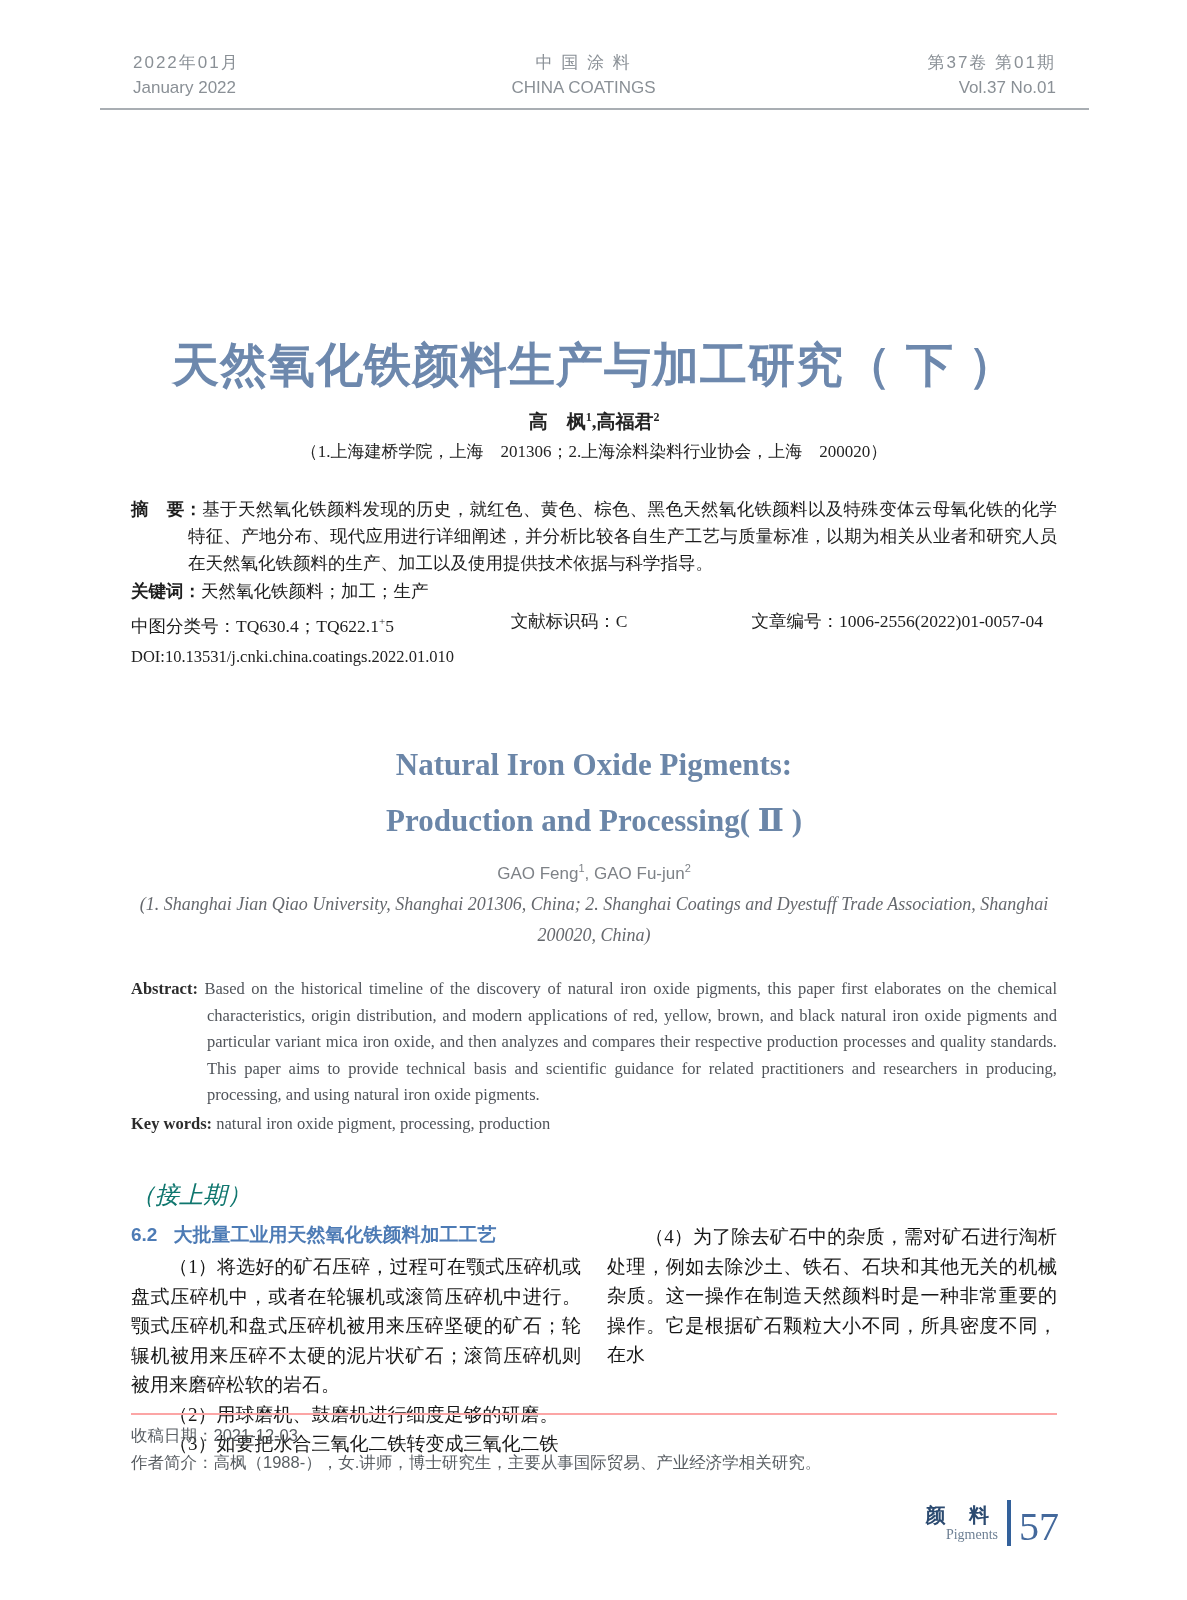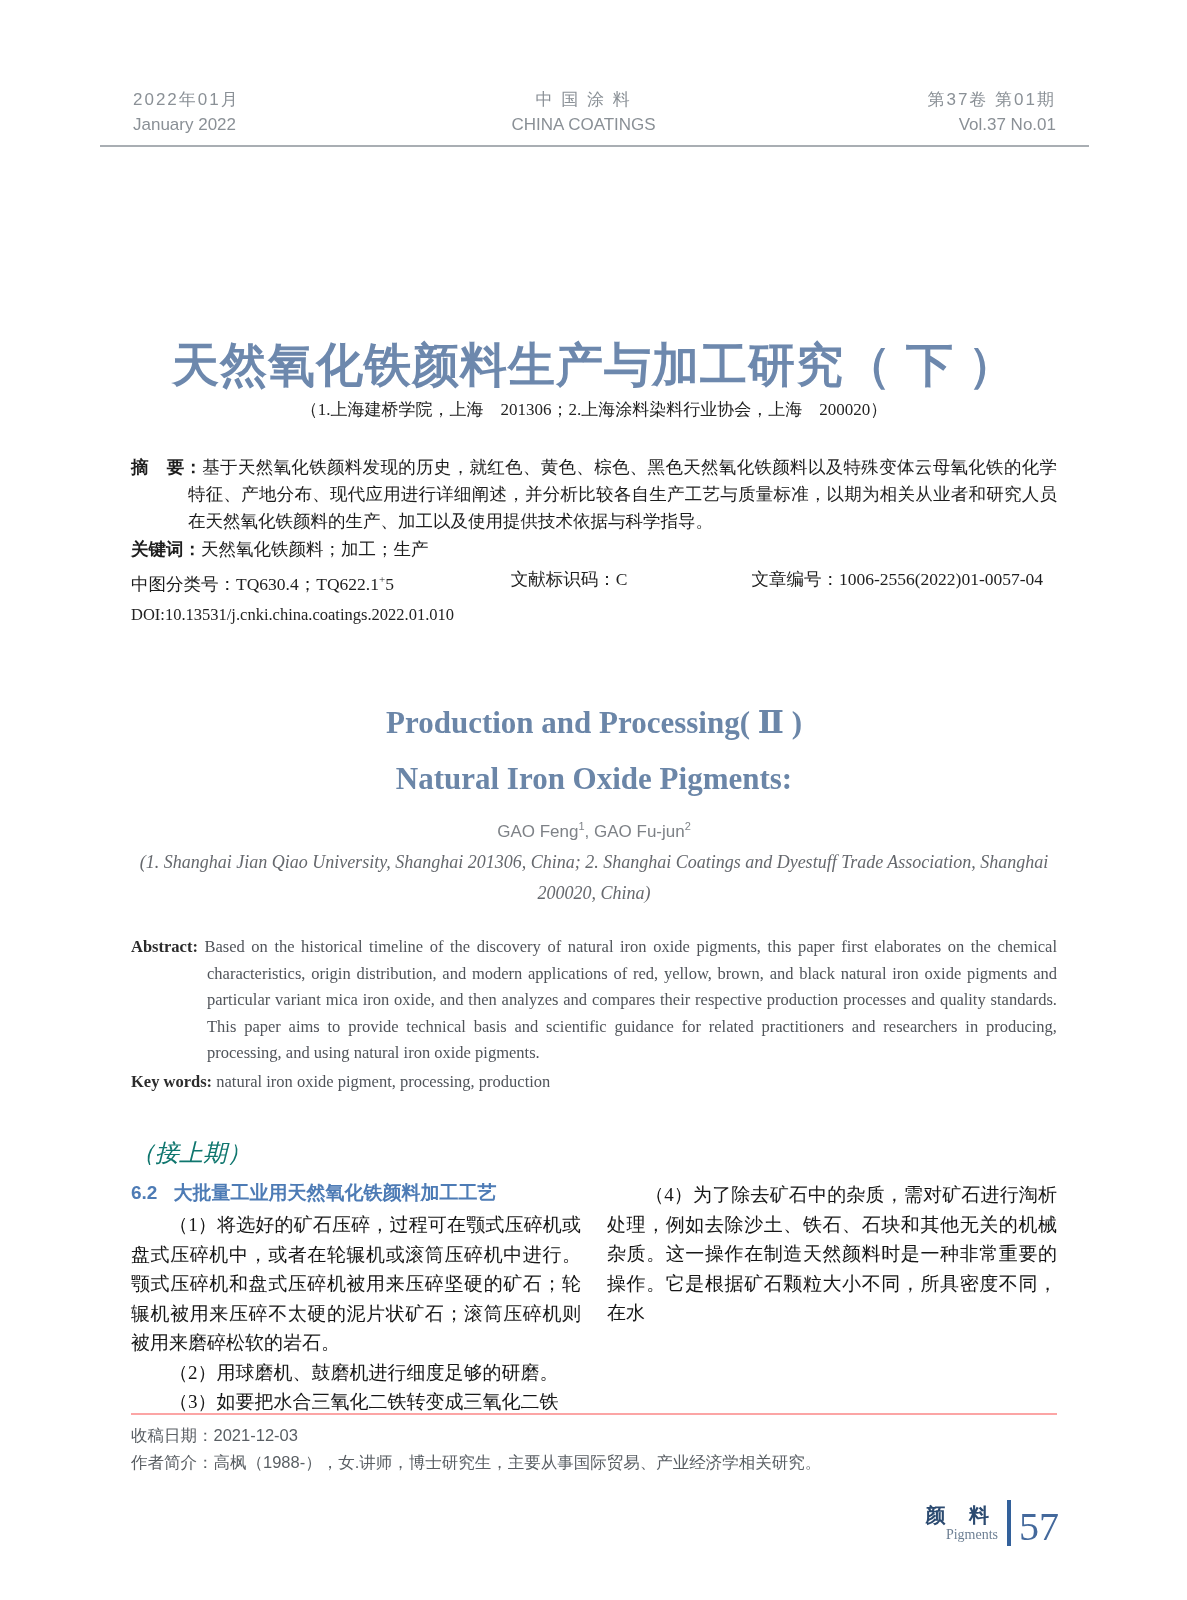--- a/index.html
+++ b/index.html
@@ -10,21 +10,21 @@
   }
   
   .journal-header{position:absolute;left:100px;right:98px;top:50px;}
   .header-row{display:flex;justify-content:space-between;align-items:flex-start;
     padding:0 33px 8px 33px;
     font-family:"Liberation Sans","DejaVu Sans",sans-serif;
     color:#8a9096;font-size:17px;line-height:25px;}
   .header-cell{white-space:nowrap;}
   .header-cell.c{text-align:center;}
   .header-cell.r{text-align:right;}
-  .header-cell .cn{letter-spacing:2px;margin-top:37px;}
+  .header-cell .cn{letter-spacing:2px;}
   .header-rule{border-bottom:2px solid #a9aeb3;}
   
   .main{position:absolute;left:131px;right:130px;top:15px;}
   .title-cn{margin-top:322px;text-align:center;
     font-family:"Liberation Sans","DejaVu Sans",sans-serif;
     font-weight:bold;font-size:47px;line-height:56px;letter-spacing:1px;
     color:#6d88ad;}
   .authors-cn{margin-top:16px;text-align:center;font-weight:bold;
     font-size:19px;color:#242424;}
   .authors-cn sup{font-size:12px;font-weight:bold;}
@@ -97,20 +97,23 @@
         <div class="en">Vol.37 No.01</div>
       </div>
     </div>
     <div class="header-rule"></div>
   </div>
 
   <div class="main">
 
     <div class="title-cn">天然氧化铁颜料生产与加工研究（ 下 ）</div>
 
+    <div class="authors-cn">
+      <span>高　枫</span><sup>1</sup><span>,</span><span>高福君</span><sup>2</sup>
+    </div>
 
     <div class="affil-cn">（1.上海建桥学院，上海　201306；2.上海涂料染料行业协会，上海　200020）</div>
 
     <div class="hang-cn">
       <span class="lab">摘　要：</span><span>基于天然氧化铁颜料发现的历史，就红色、黄色、棕色、黑色天然氧化铁颜料以及特殊变体云母氧化铁的化学特征、产地分布、现代应用进行详细阐述，并分析比较各自生产工艺与质量标准，以期为相关从业者和研究人员在天然氧化铁颜料的生产、加工以及使用提供技术依据与科学指导。</span>
     </div>
 
     <div class="kw-cn">
       <span class="lab">关键词：</span><span>天然氧化铁颜料；加工；生产</span>
     </div>
@@ -119,22 +122,22 @@
       <div class="meta-clc">
         <span>中图分类号：TQ630.4；TQ622.1</span><sup>+</sup><span>5</span>
       </div>
       <div class="meta-doc">文献标识码：C</div>
       <div class="meta-id">文章编号：1006-2556(2022)01-0057-04</div>
     </div>
 
     <div class="doi-line">DOI:10.13531/j.cnki.china.coatings.2022.01.010</div>
 
     <div class="title-en">
+      <div>Natural Iron Oxide Pigments:</div>
       <div>Production and Processing( Ⅱ )</div>
-      <div>Natural Iron Oxide Pigments:</div>
     </div>
 
     <div class="authors-en">
       <span>GAO Feng</span><sup>1</sup><span>, </span><span>GAO Fu-jun</span><sup>2</sup>
     </div>
 
     <div class="affil-en">(1. Shanghai Jian Qiao University, Shanghai 201306, China; 2. Shanghai Coatings and Dyestuff Trade Association, Shanghai 200020, China)</div>
 
     <div class="hang-en">
       <span class="lab">Abstract:</span> <span>Based on the historical timeline of the discovery of natural iron oxide pigments, this paper first elaborates on the chemical characteristics, origin distribution, and modern applications of red, yellow, brown, and black natural iron oxide pigments and particular variant mica iron oxide, and then analyzes and compares their respective production processes and quality standards. This paper aims to provide technical basis and scientific guidance for related practitioners and researchers in producing, processing, and using natural iron oxide pigments.</span>

